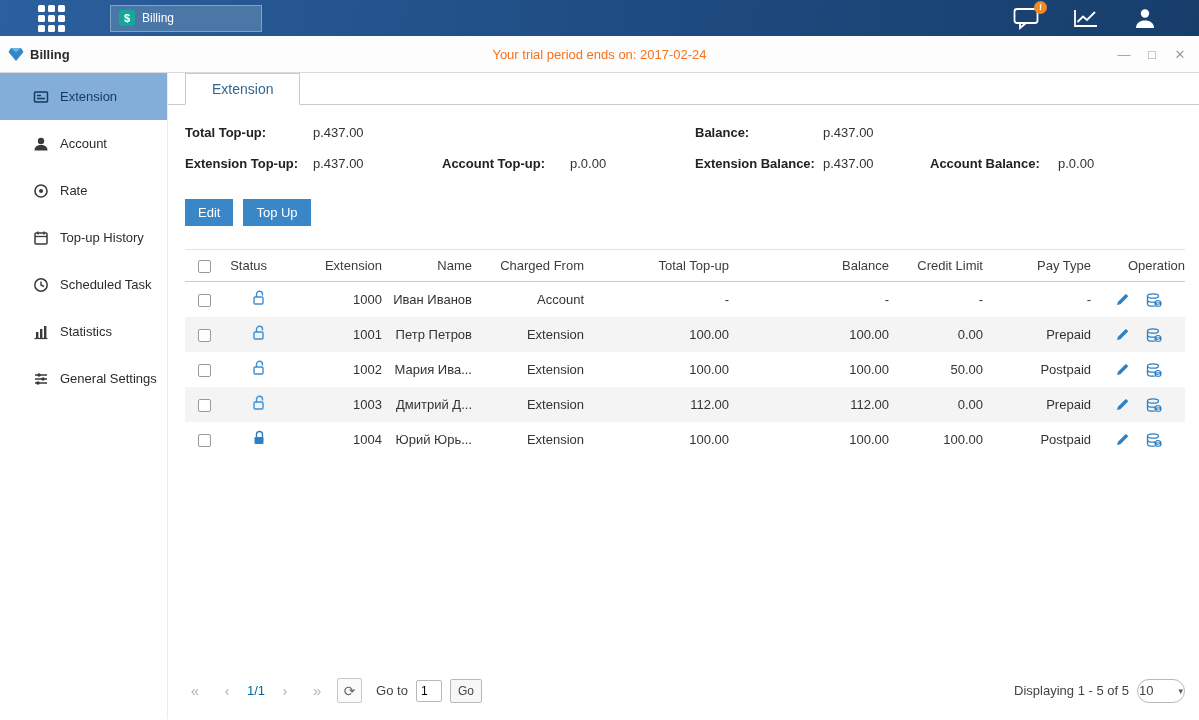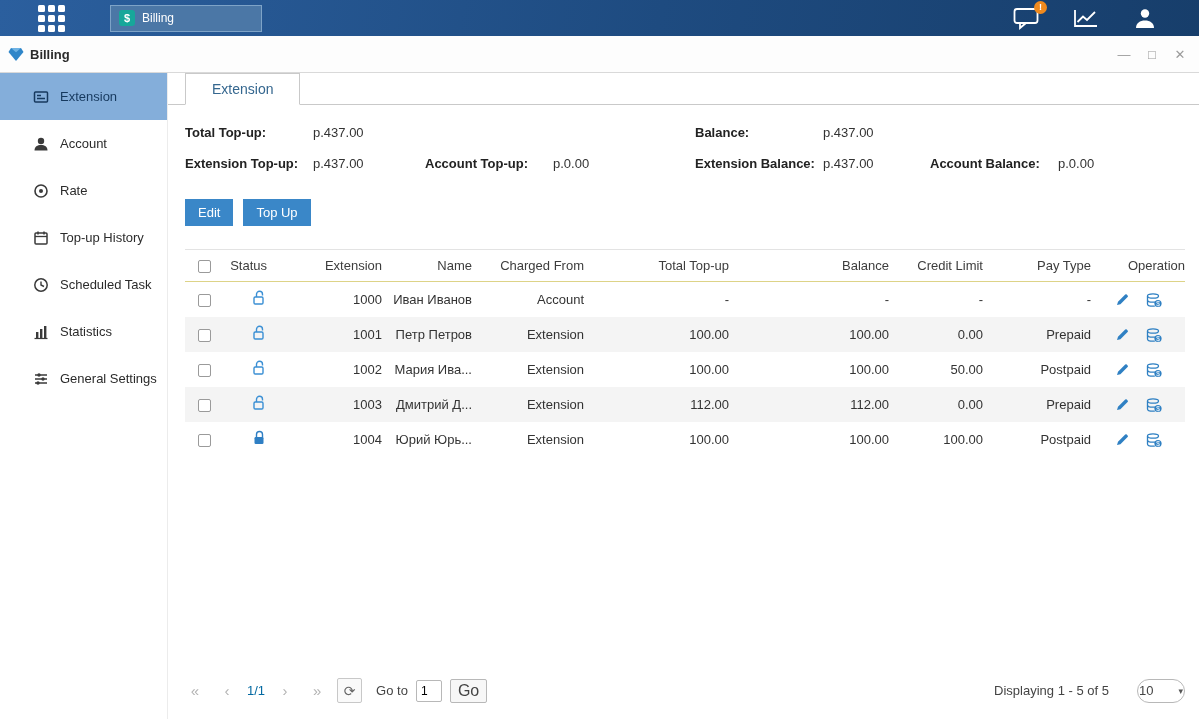--- a/index.html
+++ b/index.html
@@ -41,21 +41,21 @@
   .tabs { height:32px; border-bottom:1px solid #c9c9c9; margin:0 -14px 0 -17px; padding-left:17px; display:flex; align-items:flex-end; }
   .tab { height:32px; border:1px solid #c9c9c9; border-bottom:1px solid #fff; margin-bottom:-1px; background:#fff;
          padding:0 26px; display:flex; align-items:center; font-size:14px; color:#35678f; cursor:pointer; }
 
   
   .summary { margin-top:12px; }
   .sum-row { position:relative; height:31px; }
   .pair { position:absolute; top:0; display:flex; align-items:center; height:31px; }
   .pair .lab { font-weight:bold; font-size:13px; color:#222; width:128px; }
   .pair .val { font-size:13px; color:#333; }
-  .p-c1 { left:0; } .p-c2 { left:240px; } .p-c3 { left:510px; } .p-c4 { left:745px; }
+  .p-c1 { left:0; } .p-c2 { left:257px; } .p-c3 { left:510px; } .p-c4 { left:745px; }
 
   
   .actions { margin-top:20px; display:flex; gap:10px; }
   .btn { background:#3a87c8; color:#fff; border:none; border-radius:0; height:27px; padding:0 13px; font-size:13px;
          font-family:"Liberation Sans",sans-serif; cursor:pointer; }
 
   
   .table { margin-top:23px; }
   .thead { display:flex; align-items:center; height:33px; border-top:1px solid #e3e3e3; border-bottom:1px solid #ddd387;
            font-size:13px; color:#3d3d3d; }
@@ -76,22 +76,22 @@
   .pager { position:absolute; left:17px; right:14px; bottom:9px; display:flex; align-items:center; font-size:13px; color:#555; }
   .pg-arrow { color:#b3b3b3; font-size:15px; width:20px; text-align:center; cursor:pointer; }
   .pg-sep { width:12px; }
   .pg-page { margin:12px 10px; color:#0369a1; }
   .pg-refresh { width:25px; height:25px; border:1px solid #c8c8c8; border-radius:2px; background:#fafafa; color:#666;
                 display:flex; align-items:center; justify-content:center; margin:0 14px 0 10px; font-size:14px; cursor:pointer; }
   .pg-goto-label { margin-right:8px; color:#444; }
   .pg-input { width:26px; height:22px; border:1px solid #b8b8b8; border-radius:2px; font-size:12px; padding:0 4px;
               font-family:"Liberation Sans",sans-serif; }
   .pg-go { margin-left:8px; height:24px; border:1px solid #b8b8b8; border-radius:2px; background:#f7f7f7; padding:0 7px;
-           font-size:16px; color:#444; font-family:"Liberation Sans",sans-serif; cursor:pointer; }
-  .pg-right { margin-left:auto; display:flex; align-items:center; gap:28px; color:#444; }
+           font-size:12px; color:#444; font-family:"Liberation Sans",sans-serif; cursor:pointer; }
+  .pg-right { margin-left:auto; display:flex; align-items:center; gap:8px; color:#444; }
   .pg-size { width:48px; height:24px; border:1px solid #b8b8b8; border-radius:12px; display:flex; align-items:center;
              padding:0 1px; cursor:pointer; background:#fff; }
   .pg-size .caret { margin-left:auto; font-size:9px; color:#555; }
 </style>
 </head>
 <body>
 
 <div class="topbar">
   <div class="grid-icon">
     <i></i>
@@ -132,20 +132,21 @@
 </div>
 
 <div class="titlebar">
   <div class="title-left">
     <svg width="16" height="15" viewBox="0 0 16 15">
       <polygon points="3,1 13,1 15.5,5 8,14 0.5,5" fill="#2f86c9"></polygon>
       <polygon points="3,1 13,1 8,5.2" fill="#6fb3e4"></polygon>
     </svg>
     <span>Billing</span>
   </div>
+  <div class="trial">Your trial period ends on: 2017-02-24</div>
   <div class="win-controls">
     <span>—</span>
     <span>□</span>
     <span>✕</span>
   </div>
 </div>
 
 <div class="app-body">
 
   <div class="sidebar">

